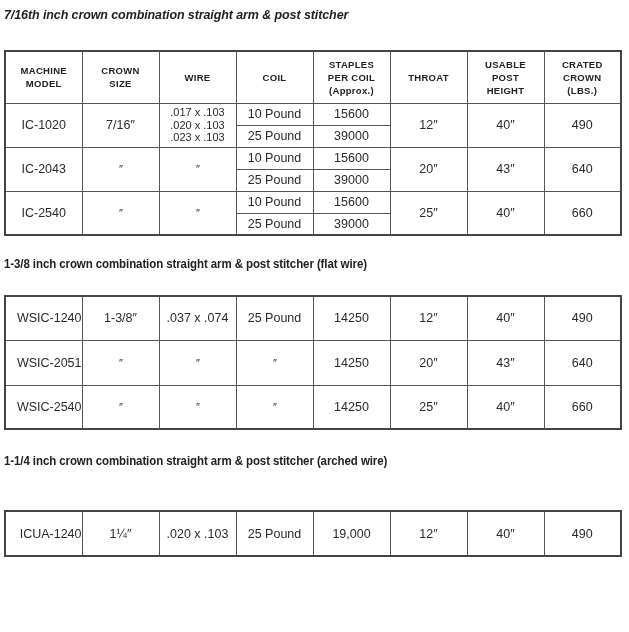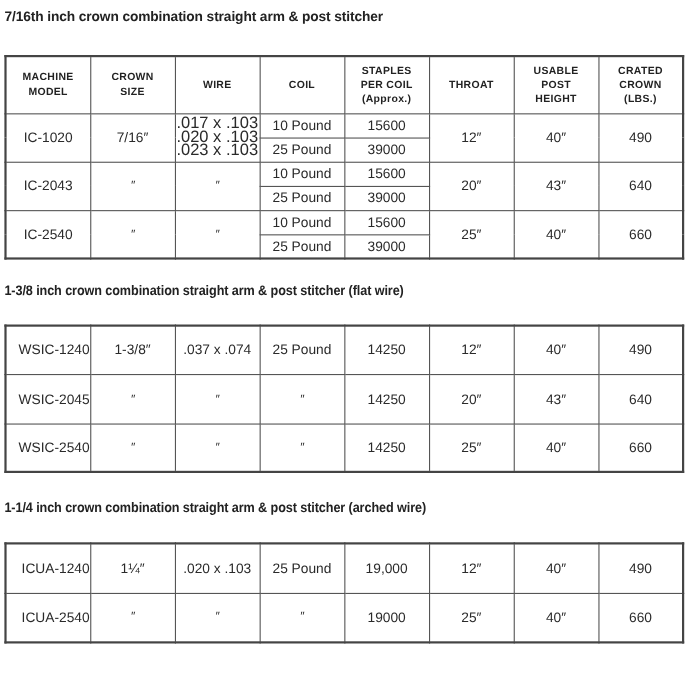--- a/index.html
+++ b/index.html
@@ -4,28 +4,28 @@
 <style>
   html, body { margin:0; padding:0; background:#ffffff; }
   body { width:629px; height:632px; position:relative; overflow:hidden;
          font-family:"Liberation Sans", "DejaVu Sans", sans-serif; color:#2a2a2a; }
   .title { position:absolute; left:4px; font-size:12.5px; font-weight:bold; color:#222; white-space:nowrap; letter-spacing:-0.1px; }
   .title.narrow { font-weight:bold; transform:scaleX(0.92); transform-origin:left; }
   table { position:absolute; left:4px; border-collapse:collapse; table-layout:fixed; }
   td, th { border:1px solid #555; text-align:center; vertical-align:middle; padding:0; font-size:12.5px; color:#2a2a2a; }
   th { font-size:9.5px; font-weight:bold; line-height:13px; letter-spacing:0.3px; color:#222; }
   .outer { border:2px solid #444; }
-  .wire3 { line-height:12.5px; font-size:15px; }
+  .wire3 { line-height:12.5px; font-size:11px; }
   .ditto { font-size:11px; font-style:italic; }
   .model { text-align:right; padding-left:7px; }
 </style>
 </head>
 <body>
 
-<div class="title" style="top:8px;">7/16th inch crown combination straight arm &amp; post stitcher</div>
+<div class="title" style="top:8px;font-style:italic;">7/16th inch crown combination straight arm &amp; post stitcher</div>
 
 <table class="outer" style="top:50px; width:618px;">
   <colgroup>
     <col style="width:77px">
       <col style="width:77px">
       <col style="width:77px">
       <col style="width:77px">
     <col style="width:77px">
       <col style="width:77px">
       <col style="width:77px">
@@ -108,21 +108,21 @@
     <td class="model">WSIC-1240</td>
     <td>1-3/8″</td>
     <td>.037 x .074</td>
     <td>25 Pound</td>
     <td>14250</td>
     <td>12″</td>
     <td>40″</td>
     <td>490</td>
   </tr>
   <tr style="height:45px;">
-    <td class="model">WSIC-2045</td>
+    <td class="model">WSIC-2051</td>
     <td class="ditto">″</td>
     <td class="ditto">″</td>
     <td class="ditto">″</td>
     <td>14250</td>
     <td>20″</td>
     <td>43″</td>
     <td>640</td>
   </tr>
   <tr style="height:44px;">
     <td class="model">WSIC-2540</td>
@@ -132,21 +132,21 @@
     <td>14250</td>
     <td>25″</td>
     <td>40″</td>
     <td>660</td>
   </tr>
 </tbody>
   </table>
 
 <div class="title narrow" style="top:454px;">1-1/4 inch crown combination straight arm &amp; post stitcher (arched wire)</div>
 
-<table class="outer" style="top:493px; width:618px;">
+<table class="outer" style="top:510px; width:618px;">
   <colgroup>
     <col style="width:77px">
       <col style="width:77px">
       <col style="width:77px">
       <col style="width:77px">
     <col style="width:77px">
       <col style="width:77px">
       <col style="width:77px">
       <col style="width:77px">
   </colgroup>
@@ -154,24 +154,14 @@
       <tr style="height:45px;">
     <td class="model">ICUA-1240</td>
     <td>1¼″</td>
     <td>.020 x .103</td>
     <td>25 Pound</td>
     <td>19,000</td>
     <td>12″</td>
     <td>40″</td>
     <td>490</td>
   </tr>
-  <tr style="height:45px;">
-    <td class="model">ICUA-2540</td>
-    <td class="ditto">″</td>
-    <td class="ditto">″</td>
-    <td class="ditto">″</td>
-    <td>19000</td>
-    <td>25″</td>
-    <td>40″</td>
-    <td>660</td>
-  </tr>
 </tbody>
   </table>
 
 </body></html>

